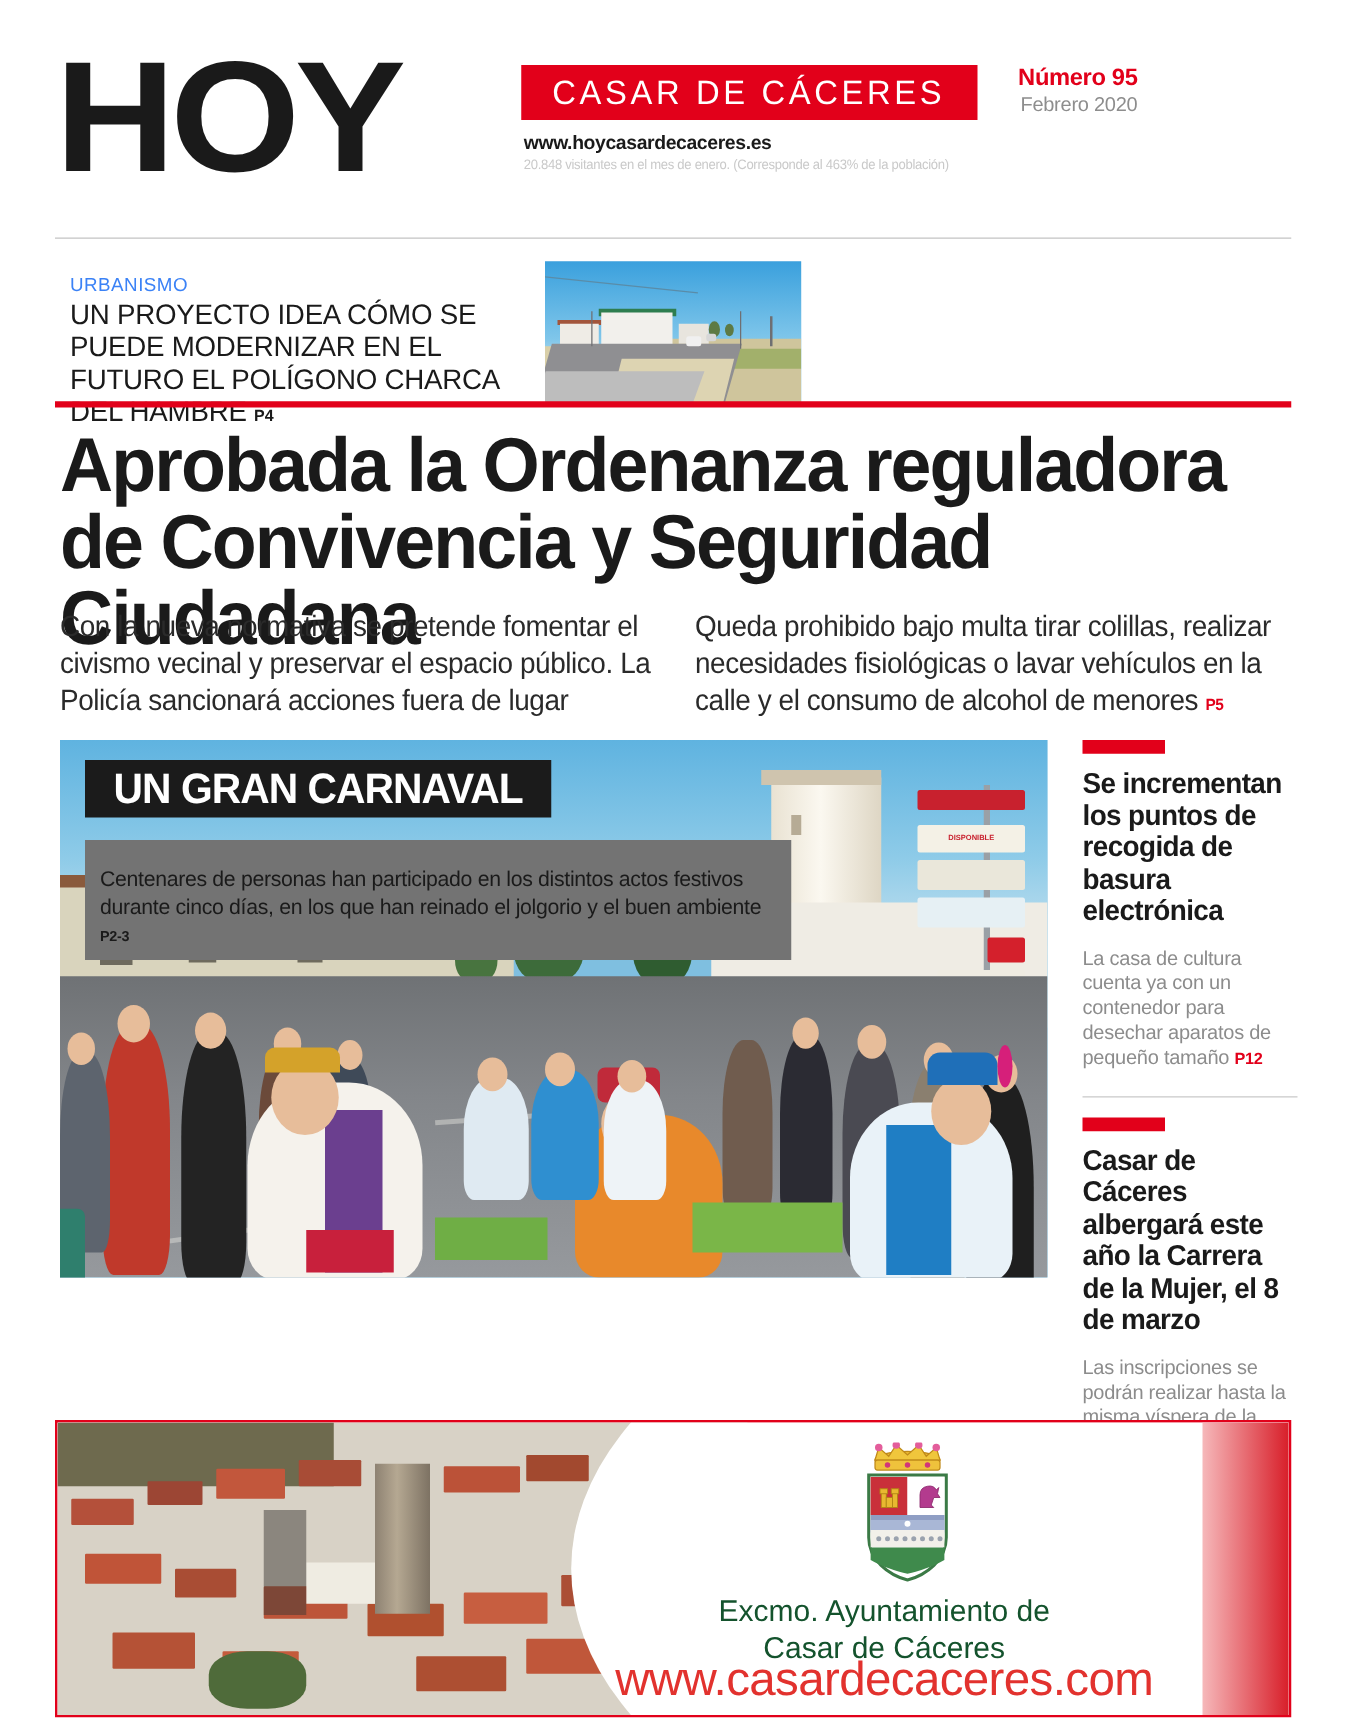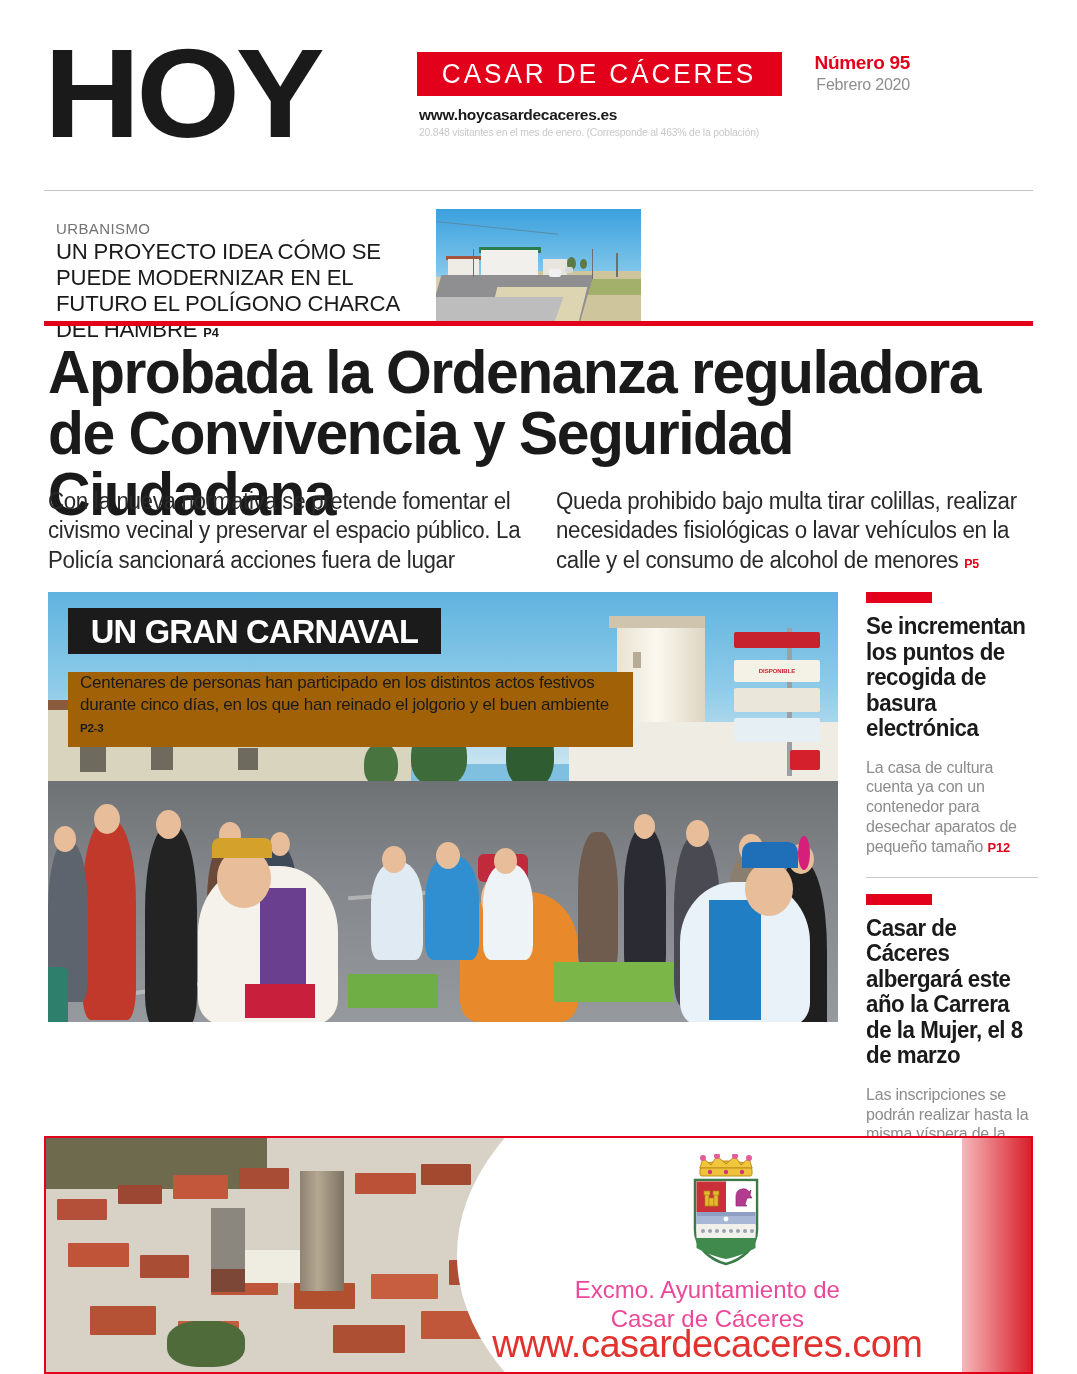--- a/index.html
+++ b/index.html
@@ -57,21 +57,21 @@
   }
   .rule-grey {
     position:absolute; left:44px; top:190px; width:989px; height:1px;
     background:#c4c4c4;
   }
 
   
   .teasers { position:absolute; left:0; top:198px; width:1077px; height:130px; }
   .teaser { position:absolute; }
   .kicker {
-    font-size:15px; color:#737373; letter-spacing:0.4px;
+    font-size:15px; color:#3b82f6; letter-spacing:0.4px;
     font-weight:400; margin-bottom:2px;
   }
   .teaser-head {
     font-size:22.5px; font-weight:400; color:#1a1a1a;
     line-height:1.16; letter-spacing:-0.2px;
     transform: scaleX(0.985); transform-origin:left top;
   }
   .pref { font-size:13px; font-weight:700; color:#1a1a1a; letter-spacing:0; }
   .t1 { left:56px; top:22px; width:380px; }
   .t2 { left:669px; top:22px; width:180px; }
@@ -152,21 +152,21 @@
     position:absolute; left:20px; top:16px; height:46px;
     background:#1b1b1b; padding:0 16px;
     display:flex; align-items:center;
   }
   .photo-banner span {
     color:#fff; font-size:34px; font-weight:700; letter-spacing:-0.8px;
     transform: scaleX(0.96);
   }
   .photo-caption {
     position:absolute; left:20px; top:80px; width:565px;
-    background:#a16207; padding:0 12px 9px 12px;
+    background:#737373; padding:21px 12px 9px 12px;
     font-size:17px; line-height:1.3; color:#1a1a1a; letter-spacing:-0.25px;
   }
   .cap-ref { font-size:11.5px; font-weight:700; color:#1a1a1a; }
 
   
   .sidebar { position:absolute; left:866px; top:592px; width:172px; }
   .side-mark { width:66px; height:11px; background:#e2001a; margin-bottom:11px; }
   .side-head {
     font-size:23px; font-weight:700; color:#1a1a1a;
     line-height:1.11; letter-spacing:-0.5px; margin-bottom:16px;
@@ -193,21 +193,21 @@
     clip-path: ellipse(86% 120% at 92% 50%);
   }
   .ad-redband {
     position:absolute; right:0; top:0; width:7%; height:100%;
     background:linear-gradient(90deg,#f6b8ba,#d81f2a);
   }
   .ad-text { position:absolute; right:0; top:0; width:62%; height:100%; }
   .shield-wrap { position:absolute; left:50%; top:16px; transform:translateX(-50%); }
   .ad-title {
     position:absolute; left:0; right:6%; top:138px;
-    text-align:center; color:#ec4899; font-size:24px; line-height:1.2;
+    text-align:center; color:#14532d; font-size:24px; line-height:1.2;
     font-weight:400;
   }
   .ad-url {
     position:absolute; left:0; right:6%; bottom:6px;
     text-align:center; color:#e2322e; font-size:38px; font-weight:400;
     letter-spacing:-0.5px;
   }
 </style>
 </head>
 <body>

